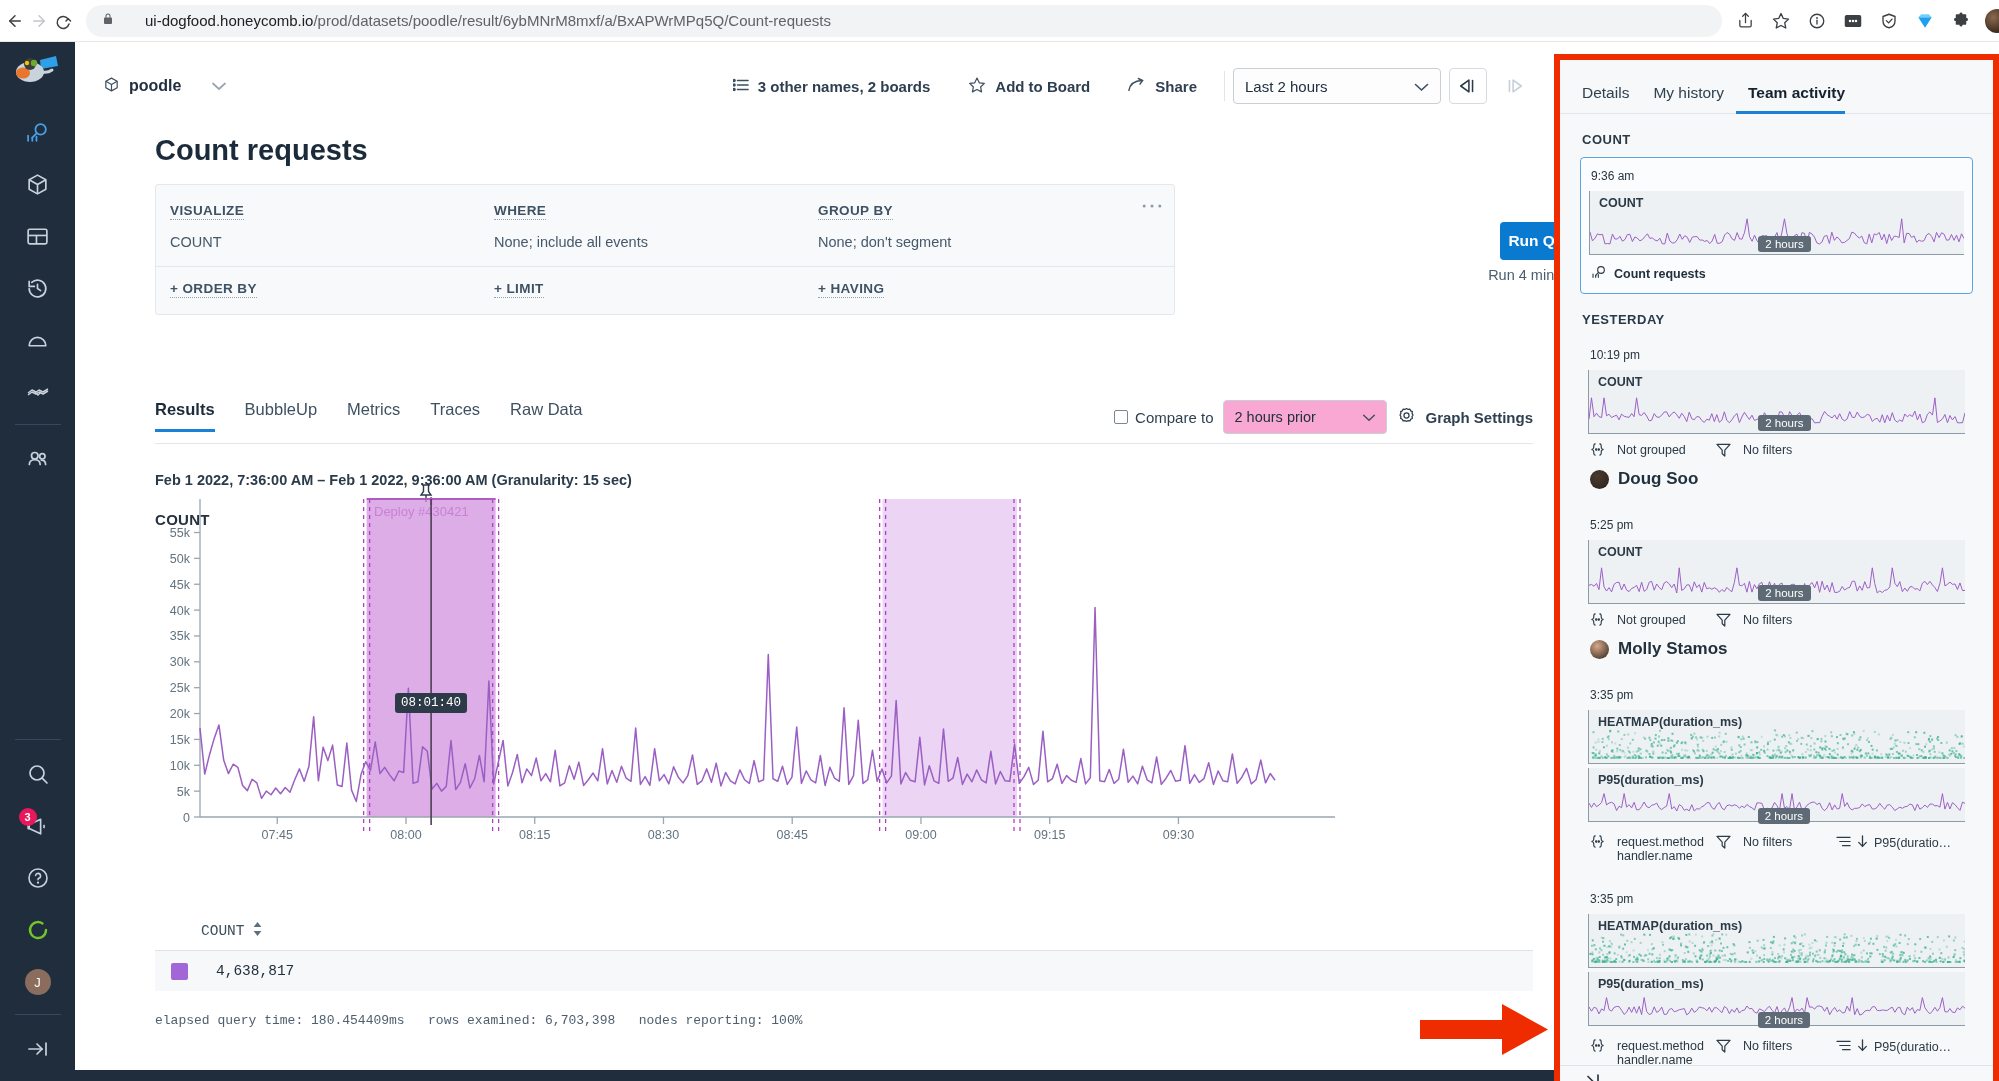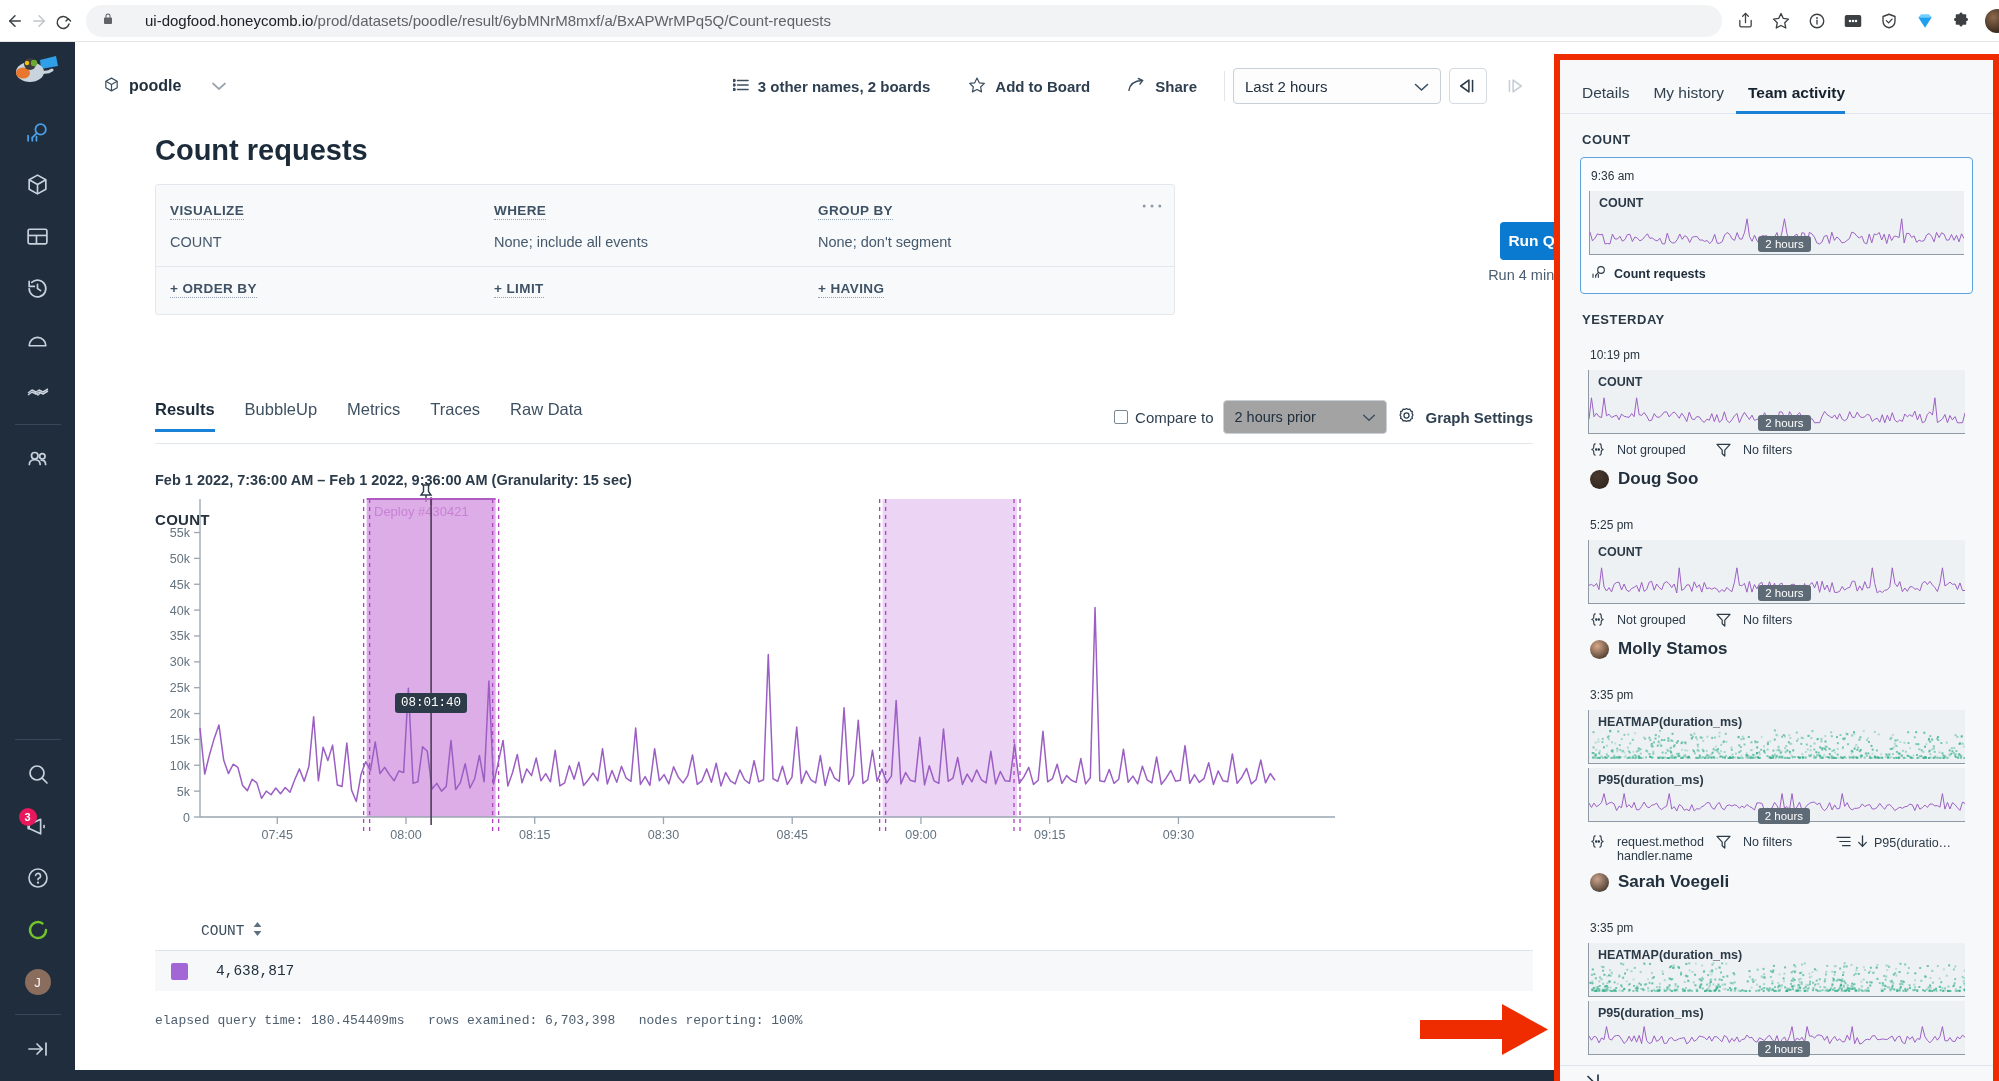--- a/index.html
+++ b/index.html
@@ -194,21 +194,21 @@
     height: 3px; background: #1a82d6;
   }
   #tabs-right {
     margin-left: auto; display: flex; align-items: center; gap: 10px;
     padding-bottom: 8px;
   }
   #compare-label { display: flex; align-items: center; gap: 7px; font-size: 15px; color: #2e3f50;}
   .checkbox-sq { width: 14px; height: 14px; border: 1.5px solid #7a8894; border-radius: 2px; background:#fff;}
   #compare-select {
     width: 164px; height: 34px;
-    border: 1px solid #c8cfd6; border-radius: 4px; background:#a3a3a3;
+    border: 1px solid #c8cfd6; border-radius: 4px; background:#f9a8d4;
     display: flex; align-items: center; justify-content: space-between;
     padding: 0 10px; font-size: 14.5px; color: #21303f;
   }
   #graph-settings { display: flex; align-items: center; gap: 9px; font-size: 15px; color: #2e3f50; font-weight: 600;}
 
   #time-range-caption {
     position: absolute; top: 430px; left: 80px;
     font-size: 14.5px; font-weight: bold; color: #2b3b4a;
   }
 
@@ -1560,24 +1560,20 @@
                   <line x1="4" y1="6.5" x2="15" y2="6.5"></line>
                   <line x1="7" y1="11" x2="15" y2="11"></line>
                 </svg></span>
               <span><svg width="11" height="13" viewBox="0 0 11 13" fill="none" stroke="#2c3a47" stroke-width="1.3" stroke-linecap="round">
                   <line x1="5.5" y1="1" x2="5.5" y2="11"></line>
                   <polyline points="1.7 7.4 5.5 11.4 9.3 7.4"></polyline>
                 </svg></span>
               <span>P95(duratio…</span>
             </span>
           </div>
-          <div class="rp-author">
-            <span class="rp-av" style="background:radial-gradient(circle at 38% 32%, #c9a38c, #2a2119);display:inline-block"></span>
-            <span>Sarah Voegeli</span>
-          </div>
         </div>
         <div class="rp-card">
           <div class="rp-time">3:35 pm</div>
           <div class="rp-graph tall">
             <div class="rp-subgraph">
               <span class="rp-graph-label">HEATMAP(duration_ms)</span>
               <div style="position:absolute;left:0;right:0;bottom:0;"><svg width="100%" height="32" viewBox="0 0 380 32" preserveAspectRatio="none">
                   <rect x="247.1" y="27.2" width="2" height="2" fill="#36b08a" fill-opacity="0.67"></rect>
                   <rect x="379.6" y="24.7" width="2" height="2" fill="#36b08a" fill-opacity="0.63"></rect>
                   <rect x="131.1" y="29.9" width="2" height="2" fill="#36b08a" fill-opacity="0.37"></rect>

